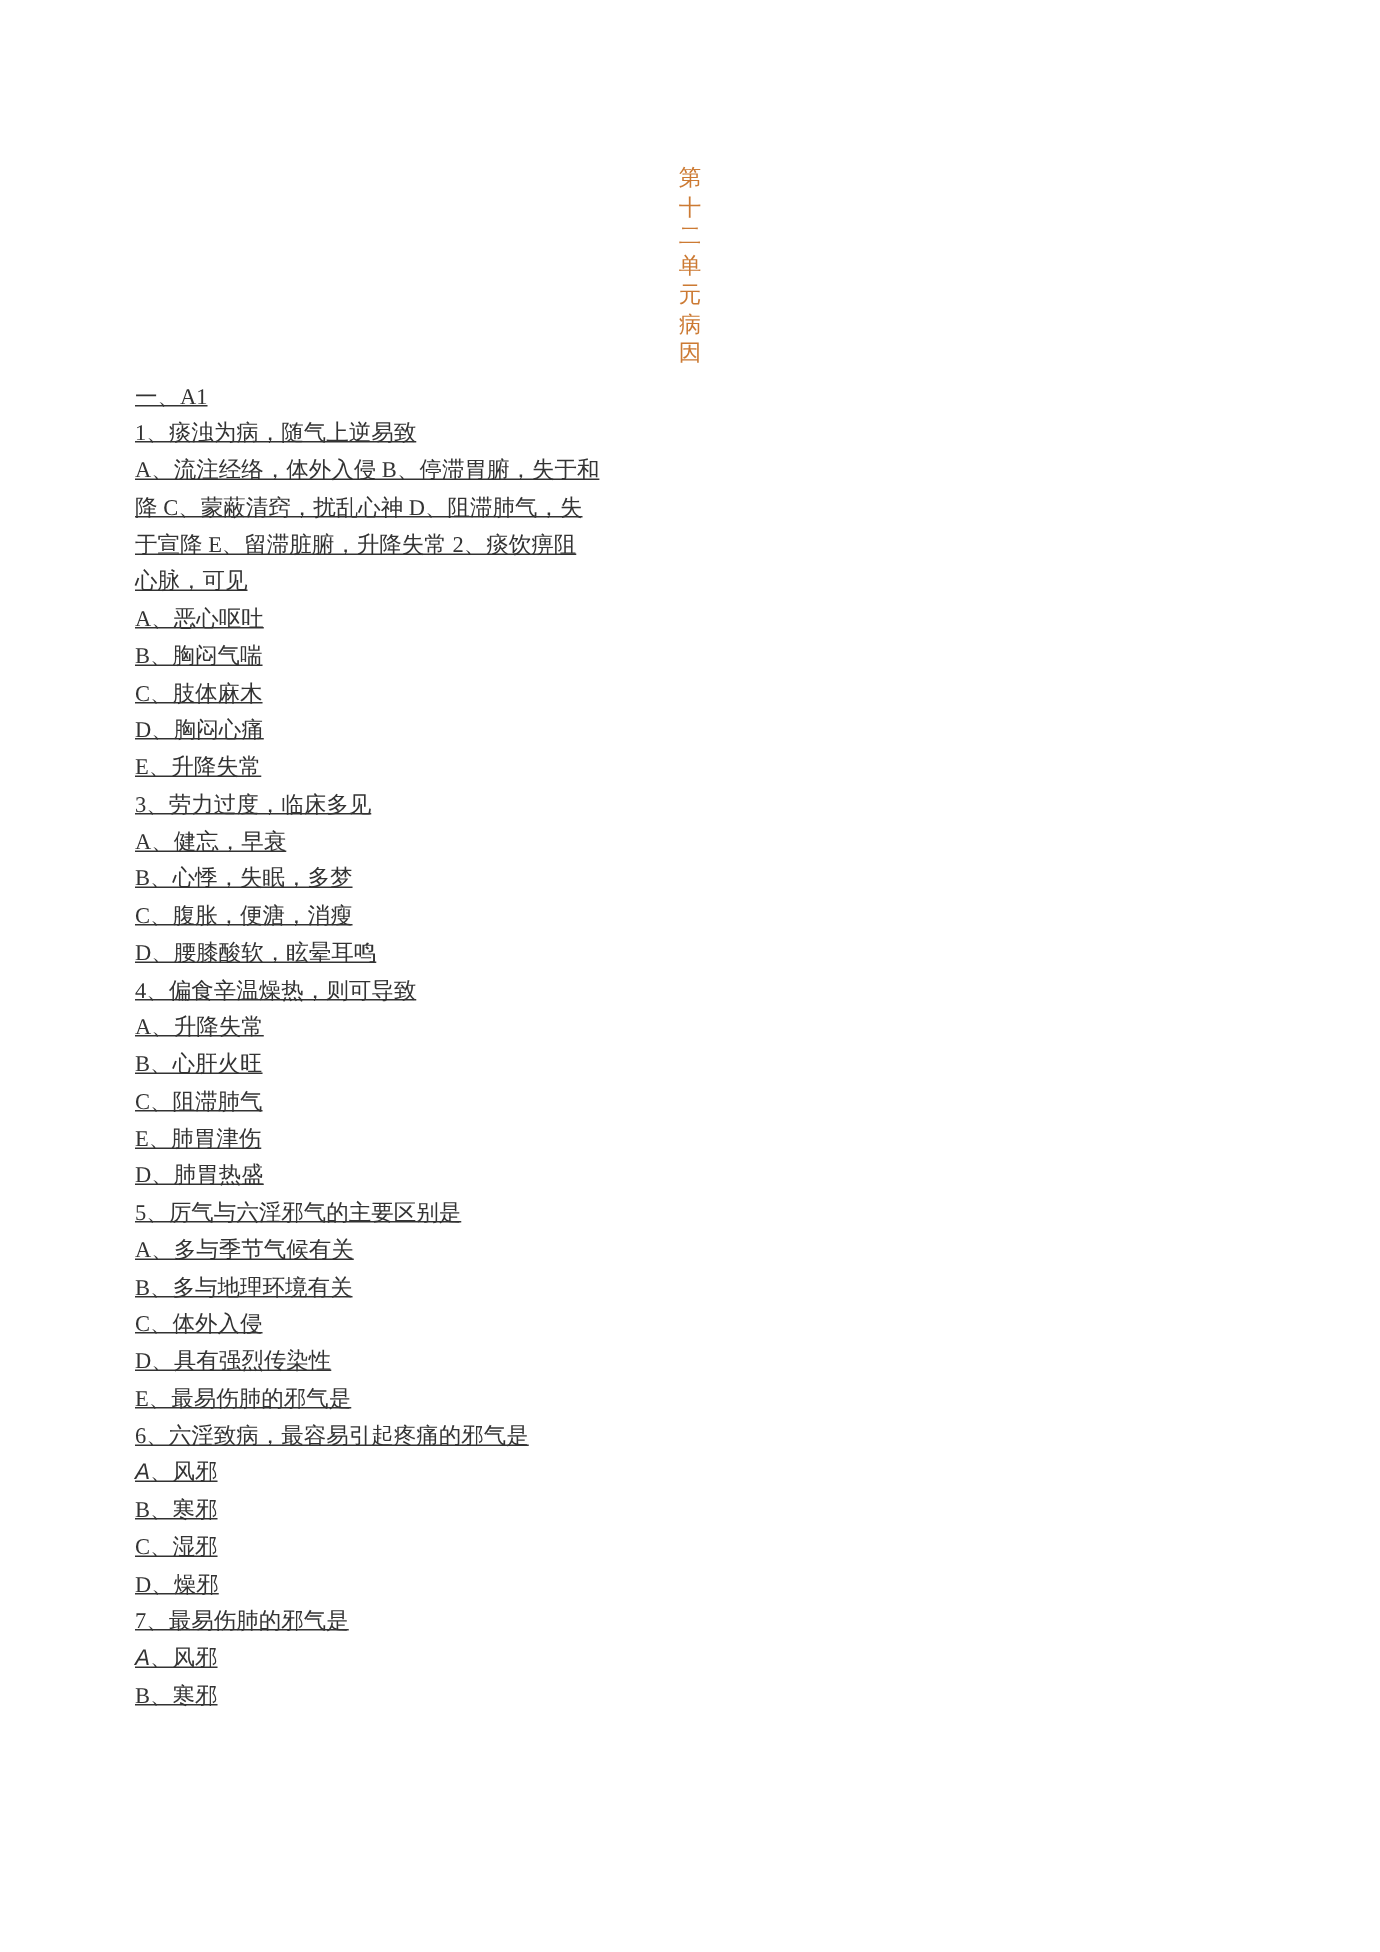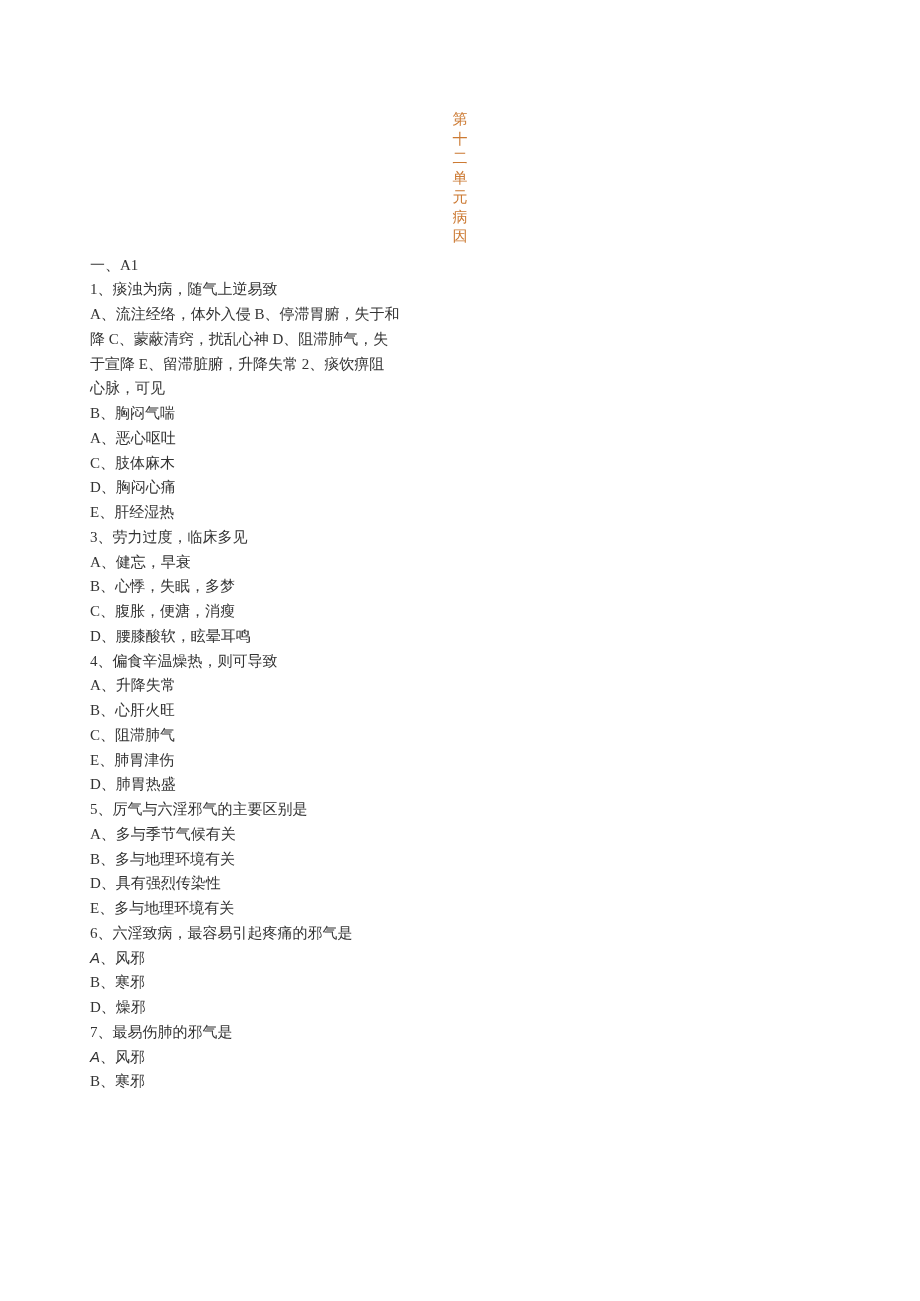--- a/index.html
+++ b/index.html
@@ -20,20 +20,21 @@
     margin-bottom: 6px;
     font-family: "SimSun", "宋体", serif;
   }
   .vertical-title span {
     display: block;
   }
   .content {
     font-size: 15px;
     line-height: 1.65;
     color: #333333;
+    text-decoration: underline;
   }
   .line {
     display: block;
   }
   .latin {
     font-family: Arial, "Helvetica", sans-serif;
   }
   .italic {
     font-style: italic;
   }
@@ -56,48 +57,50 @@
   <div class="content">
 
     <span class="line">一、A1</span>
 
     <span class="line">1、痰浊为病，随气上逆易致</span>
     <span class="line">A、流注经络，体外入侵 B、停滞胃腑，失于和</span>
     <span class="line">降 C、蒙蔽清窍，扰乱心神 D、阻滞肺气，失</span>
     <span class="line">于宣降 E、留滞脏腑，升降失常 2、痰饮痹阻</span>
     <span class="line">心脉，可见</span>
 
+    <span class="line">A、恶心呕吐</span>
     <span class="line">B、胸闷气喘</span>
-    <span class="line">A、恶心呕吐</span>
     <span class="line">C、肢体麻木</span>
     <span class="line">D、胸闷心痛</span>
-    <span class="line">E、肝经湿热</span>
+    <span class="line">E、升降失常</span>
 
     <span class="line">3、劳力过度，临床多见</span>
     <span class="line">A、健忘，早衰</span>
     <span class="line">B、心悸，失眠，多梦</span>
     <span class="line">C、腹胀，便溏，消瘦</span>
     <span class="line">D、腰膝酸软，眩晕耳鸣</span>
 
     <span class="line">4、偏食辛温燥热，则可导致</span>
     <span class="line">A、升降失常</span>
     <span class="line">B、心肝火旺</span>
     <span class="line">C、阻滞肺气</span>
     <span class="line">E、肺胃津伤</span>
     <span class="line">D、肺胃热盛</span>
 
     <span class="line">5、厉气与六淫邪气的主要区别是</span>
     <span class="line">A、多与季节气候有关</span>
     <span class="line">B、多与地理环境有关</span>
+    <span class="line">C、体外入侵</span>
     <span class="line">D、具有强烈传染性</span>
-    <span class="line">E、多与地理环境有关</span>
+    <span class="line">E、最易伤肺的邪气是</span>
 
     <span class="line">6、六淫致病，最容易引起疼痛的邪气是</span>
     <span class="line"><span class="latin italic">A</span><span>、风邪</span></span>
     <span class="line">B、寒邪</span>
+    <span class="line">C、湿邪</span>
     <span class="line">D、燥邪</span>
 
     <span class="line">7、最易伤肺的邪气是</span>
     <span class="line"><span class="latin italic">A</span><span>、风邪</span></span>
     <span class="line">B、寒邪</span>
 
   </div>
 </div>
 
 </body></html>

